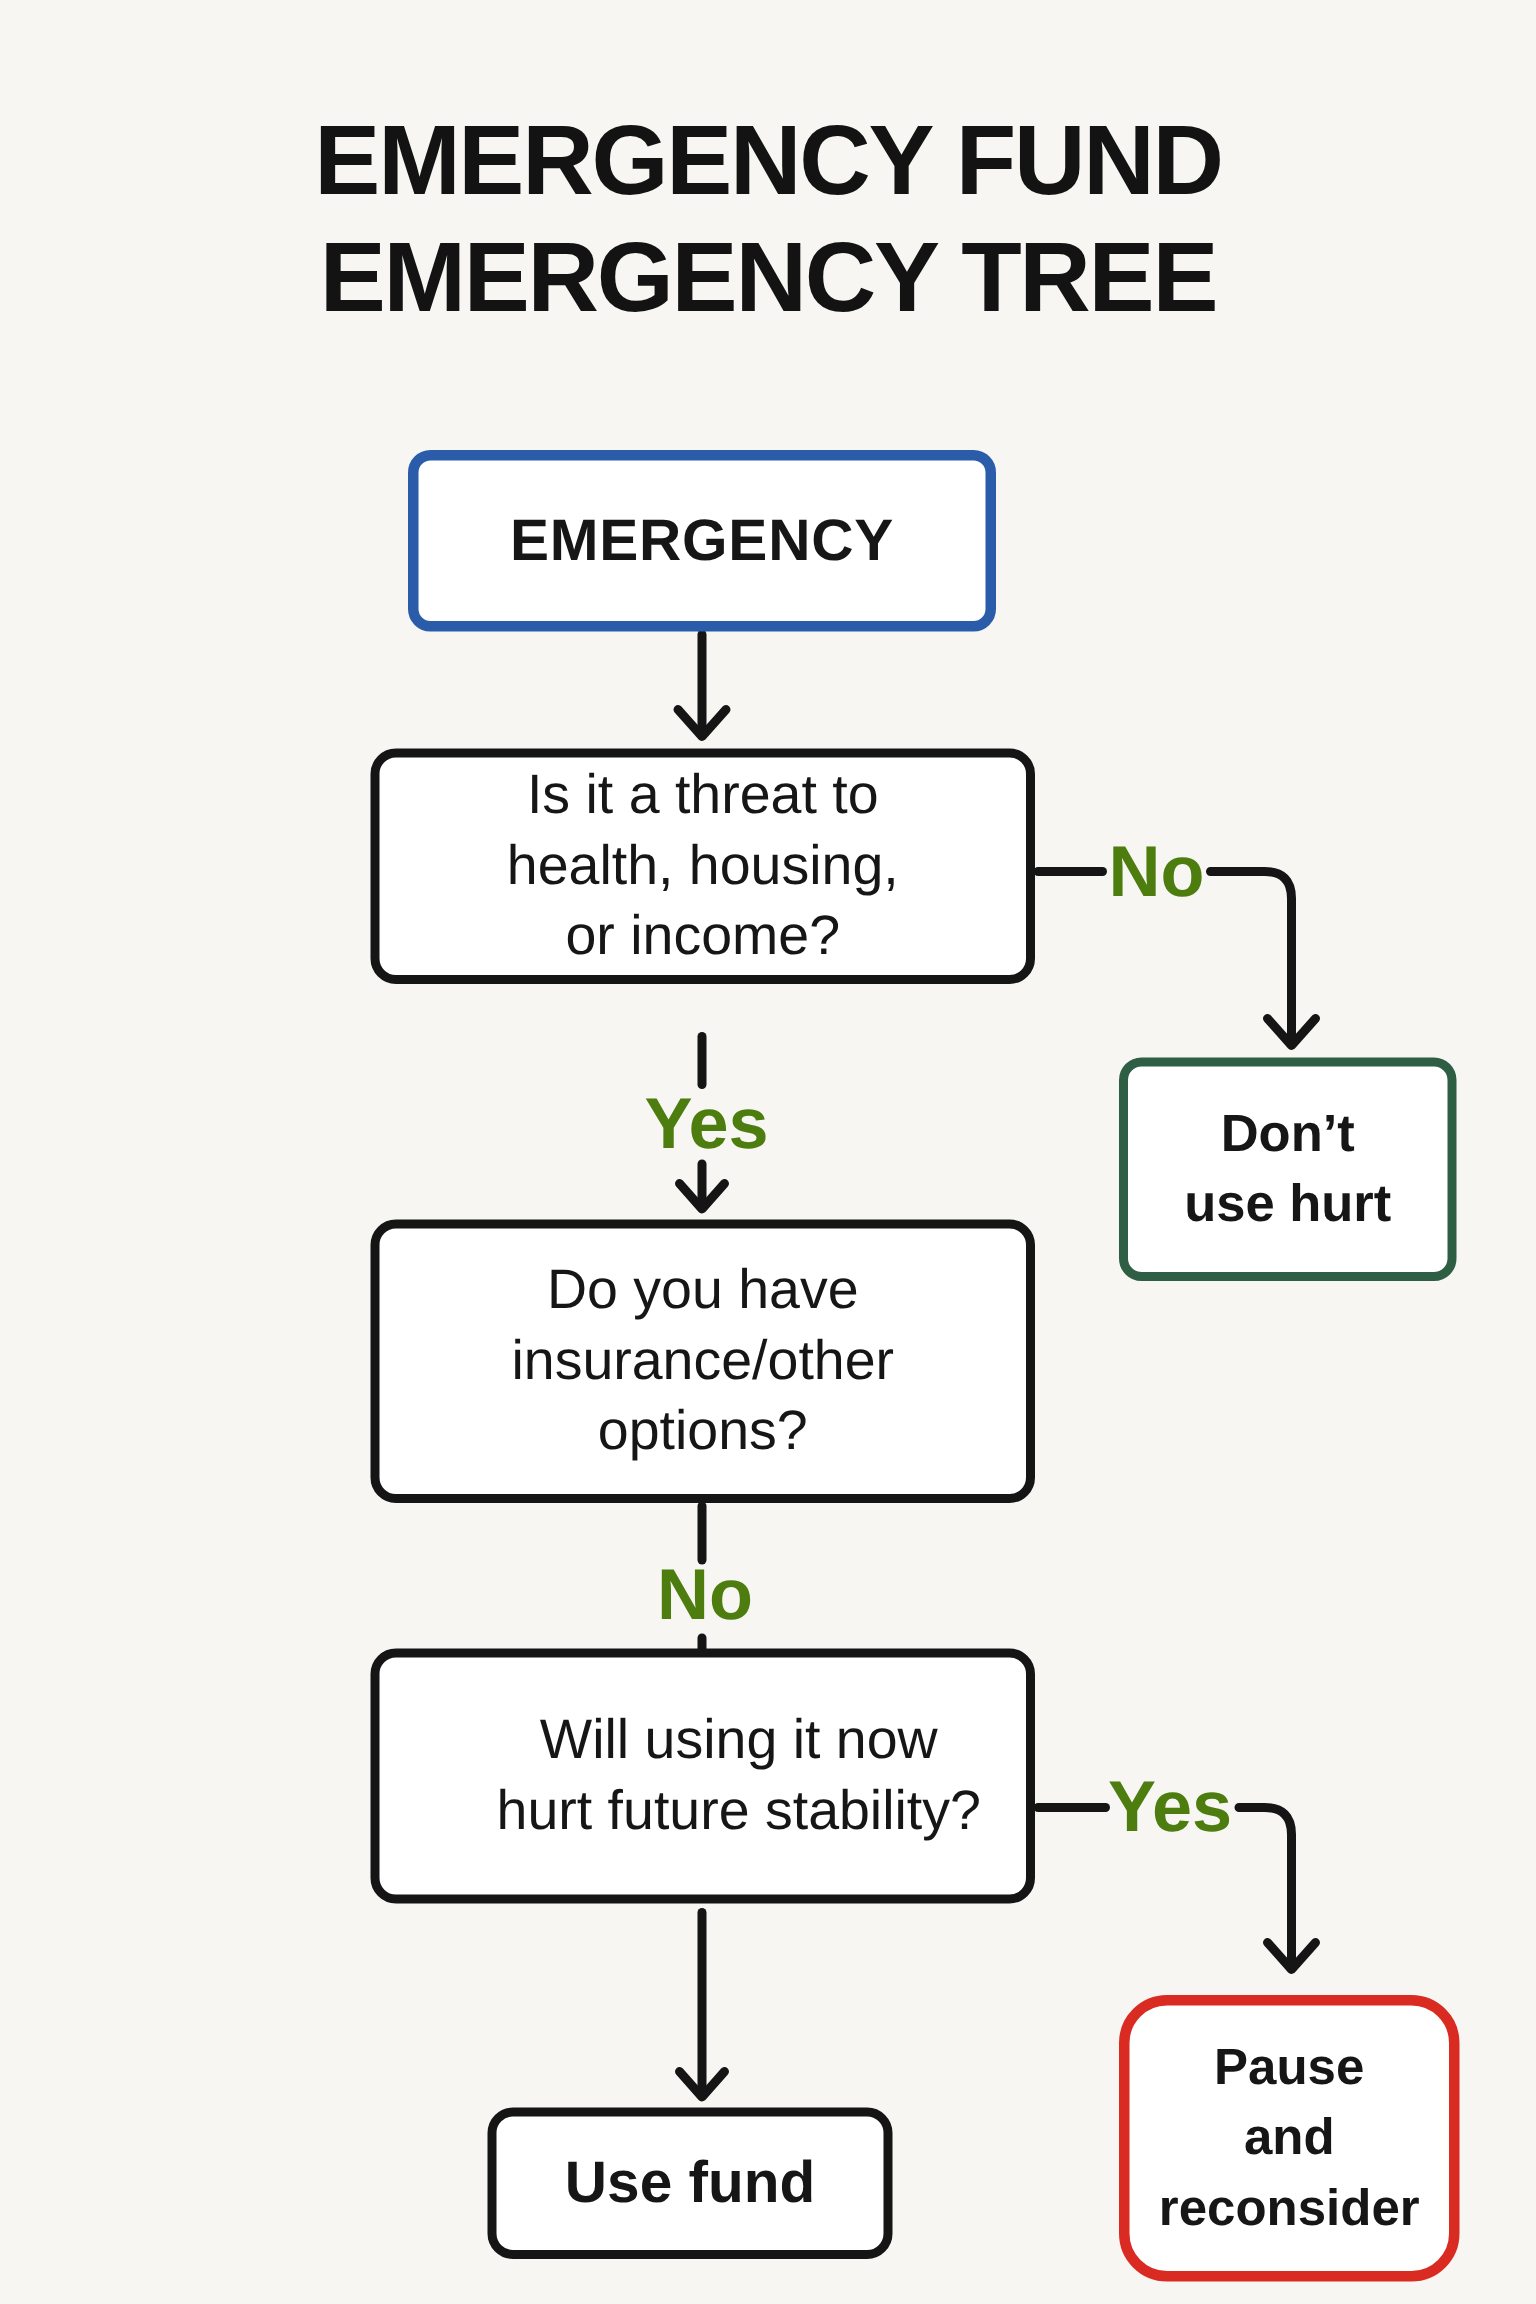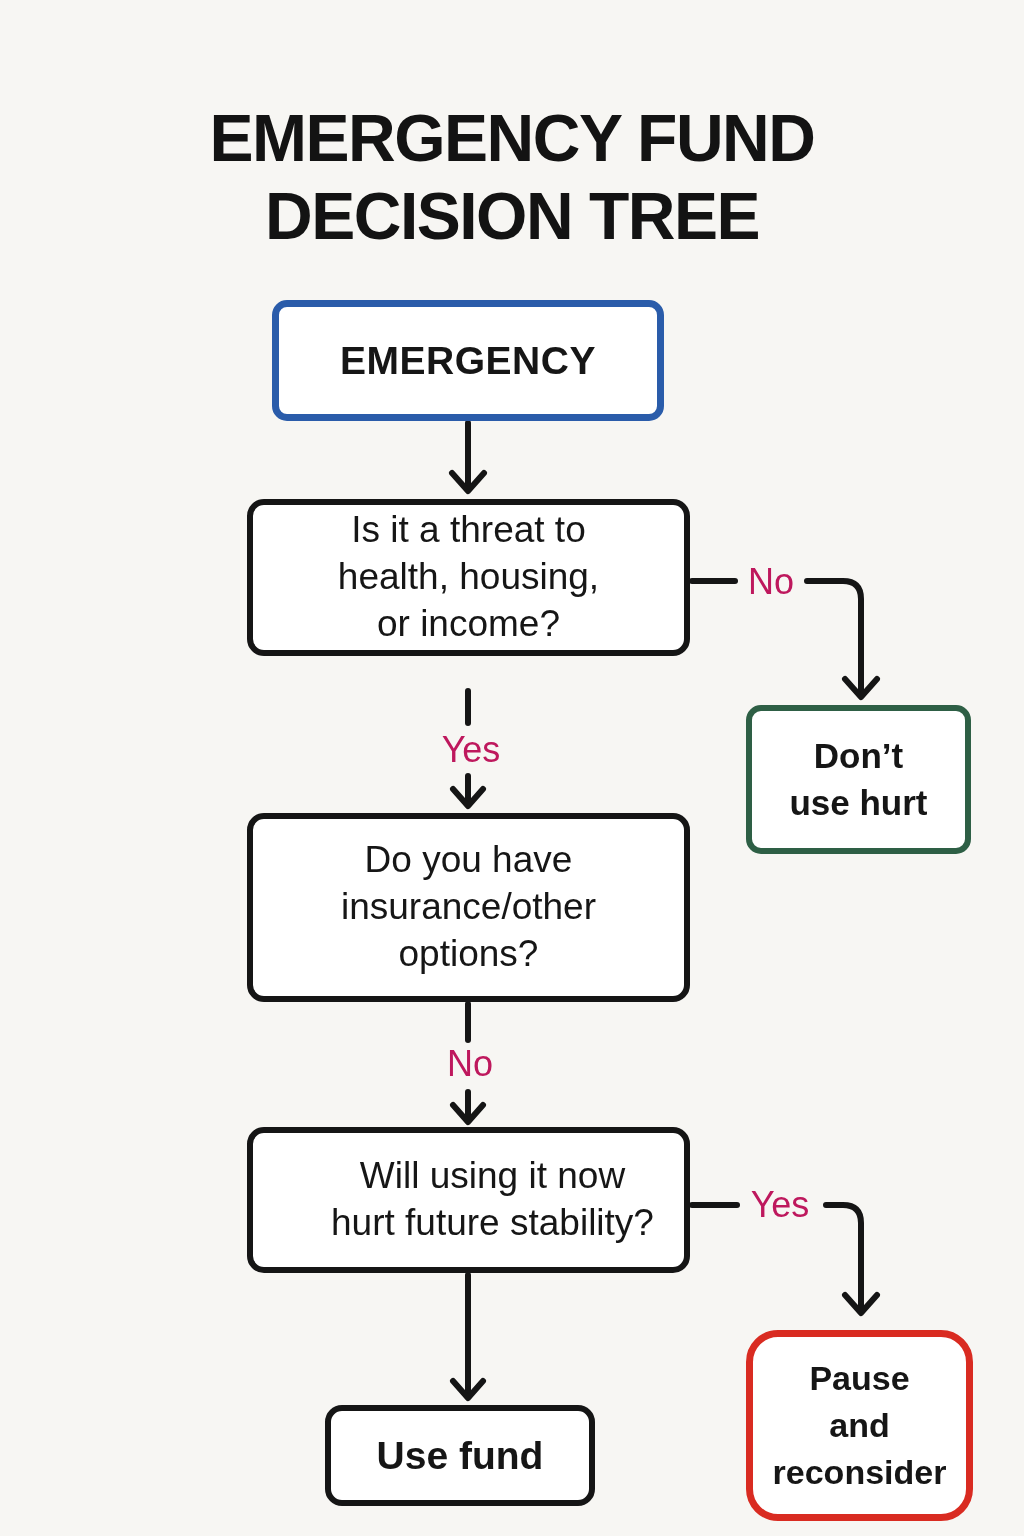--- a/index.html
+++ b/index.html
@@ -20,21 +20,20 @@
     position: absolute;
     top: 68px;
     left: 0;
     width: 1024px;
     text-align: center;
     font-size: 66px;
     font-weight: bold;
     letter-spacing: -1.5px;
     line-height: 1.18;
     color: #131313;
-    margin-top: 32px;
   }
   .connector-layer {
     position: absolute;
     top: 0;
     left: 0;
     width: 1024px;
     height: 1536px;
     pointer-events: none;
   }
   .node {
@@ -58,21 +57,21 @@
   .node-question {
     left: 247px; width: 443px;
     border: 6px solid #151515;
     border-radius: 17px;
     font-size: 37px;
     font-weight: 500;
     line-height: 1.27;
   }
   .node-q1 { top: 499px; height: 157px; }
   .node-q2 { top: 813px; height: 189px; }
-  .node-q3 { top: 1127px; height: 146px; padding-left: 48px; }
+  .node-q3 { top: 1099px; height: 170px; padding-left: 48px; }
   .node-dont-use {
     left: 746px; top: 705px; width: 225px; height: 149px;
     border: 6px solid #2e5f45;
     border-radius: 15px;
     font-size: 35px;
     font-weight: bold;
     line-height: 1.33;
   }
   .node-pause {
     left: 746px; top: 1330px; width: 227px; height: 191px;
@@ -85,38 +84,38 @@
   .node-use-fund {
     left: 325px; top: 1405px; width: 270px; height: 101px;
     border: 6px solid #151515;
     border-radius: 17px;
     font-size: 39px;
     font-weight: bold;
   }
   .edge-label {
     position: absolute;
     transform: translate(-50%, -50%);
-    font-size: 36px;
-    font-weight: normal;
-    color: #be185d;
+    font-size: 48px;
+    font-weight: bold;
+    color: #4d7c0f;
     white-space: nowrap;
   }
   .edge-label-threat-no  { left: 771px; top: 582px; }
   .edge-label-threat-yes { left: 471px; top: 750px; }
   .edge-label-insurance-no { left: 470px; top: 1064px; }
   .edge-label-stability-yes { left: 780px; top: 1205px; }
 </style>
 </head>
 <body>
 
 <div class="page">
 
   <div class="title">
     <div>EMERGENCY FUND</div>
-    <div>DECISION TREE</div>
+    <div>EMERGENCY TREE</div>
   </div>
 
   <svg class="connector-layer" width="1024" height="1536" viewBox="0 0 1024 1536" fill="none" stroke="#151515" stroke-width="6" stroke-linecap="round" stroke-linejoin="round">
 
     <g>
       <path d="M468 423 V489"></path>
       <path d="M452 473 L468 491 L484 473"></path>
     </g>
 
     <g>

